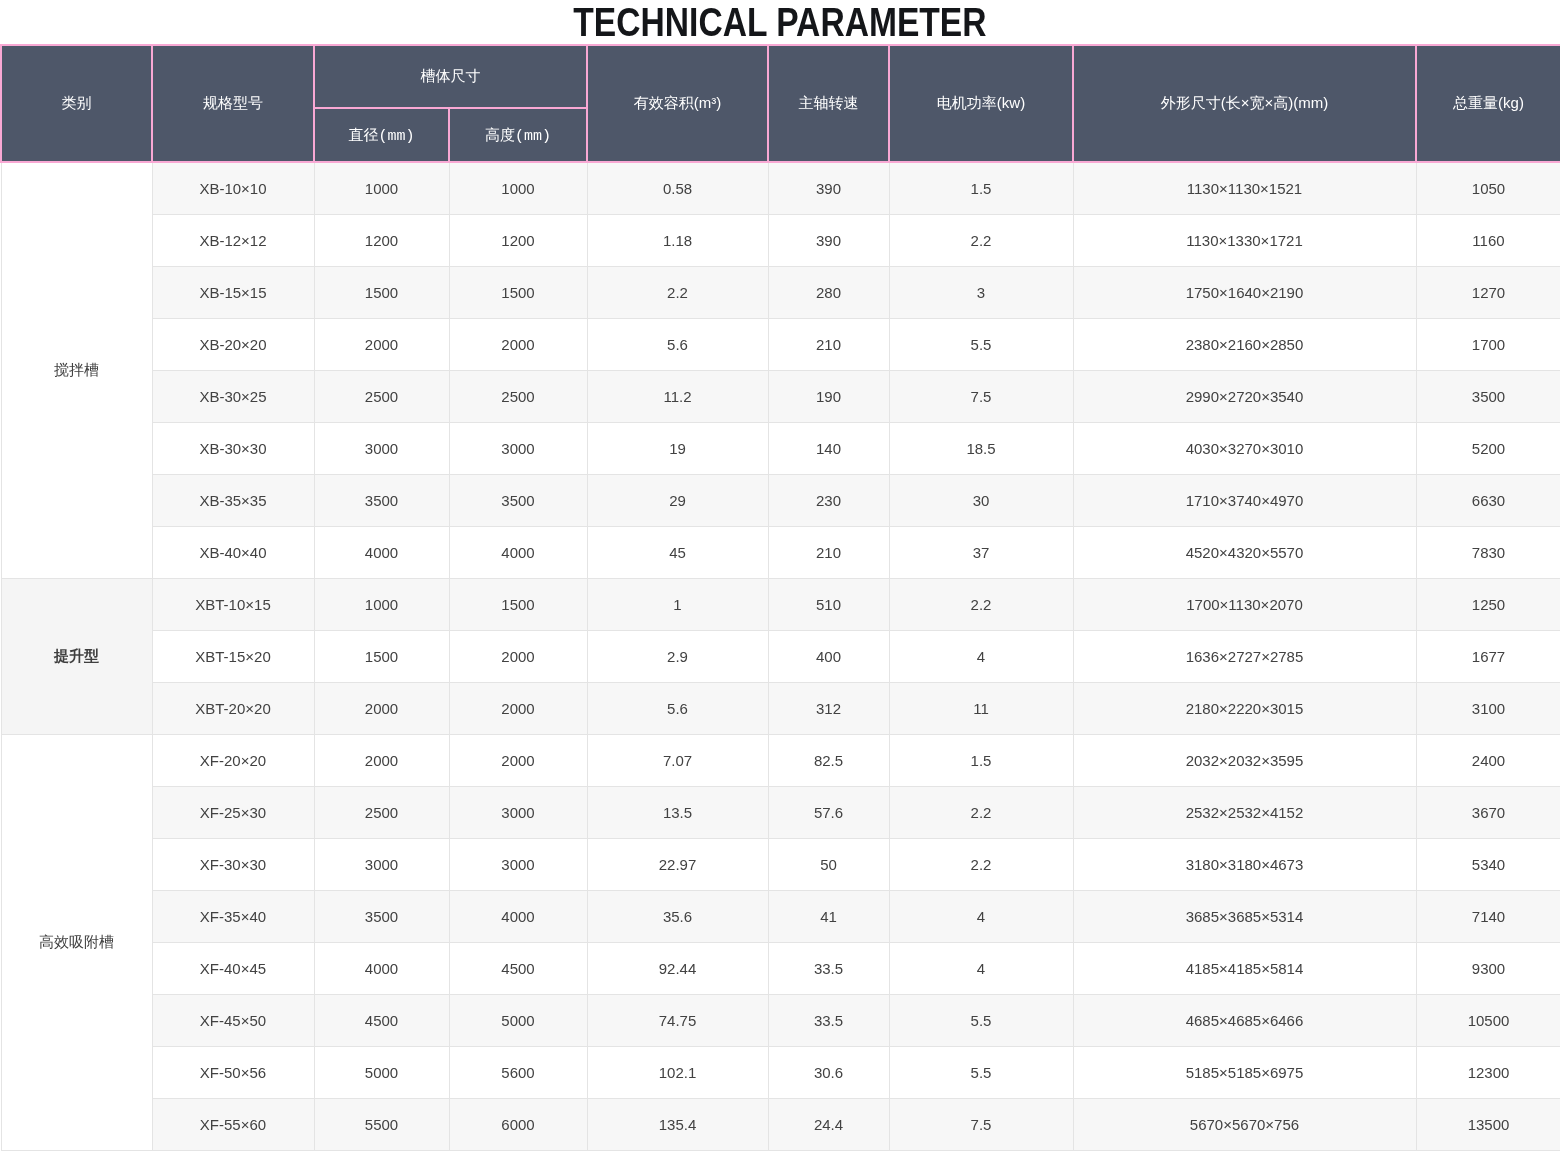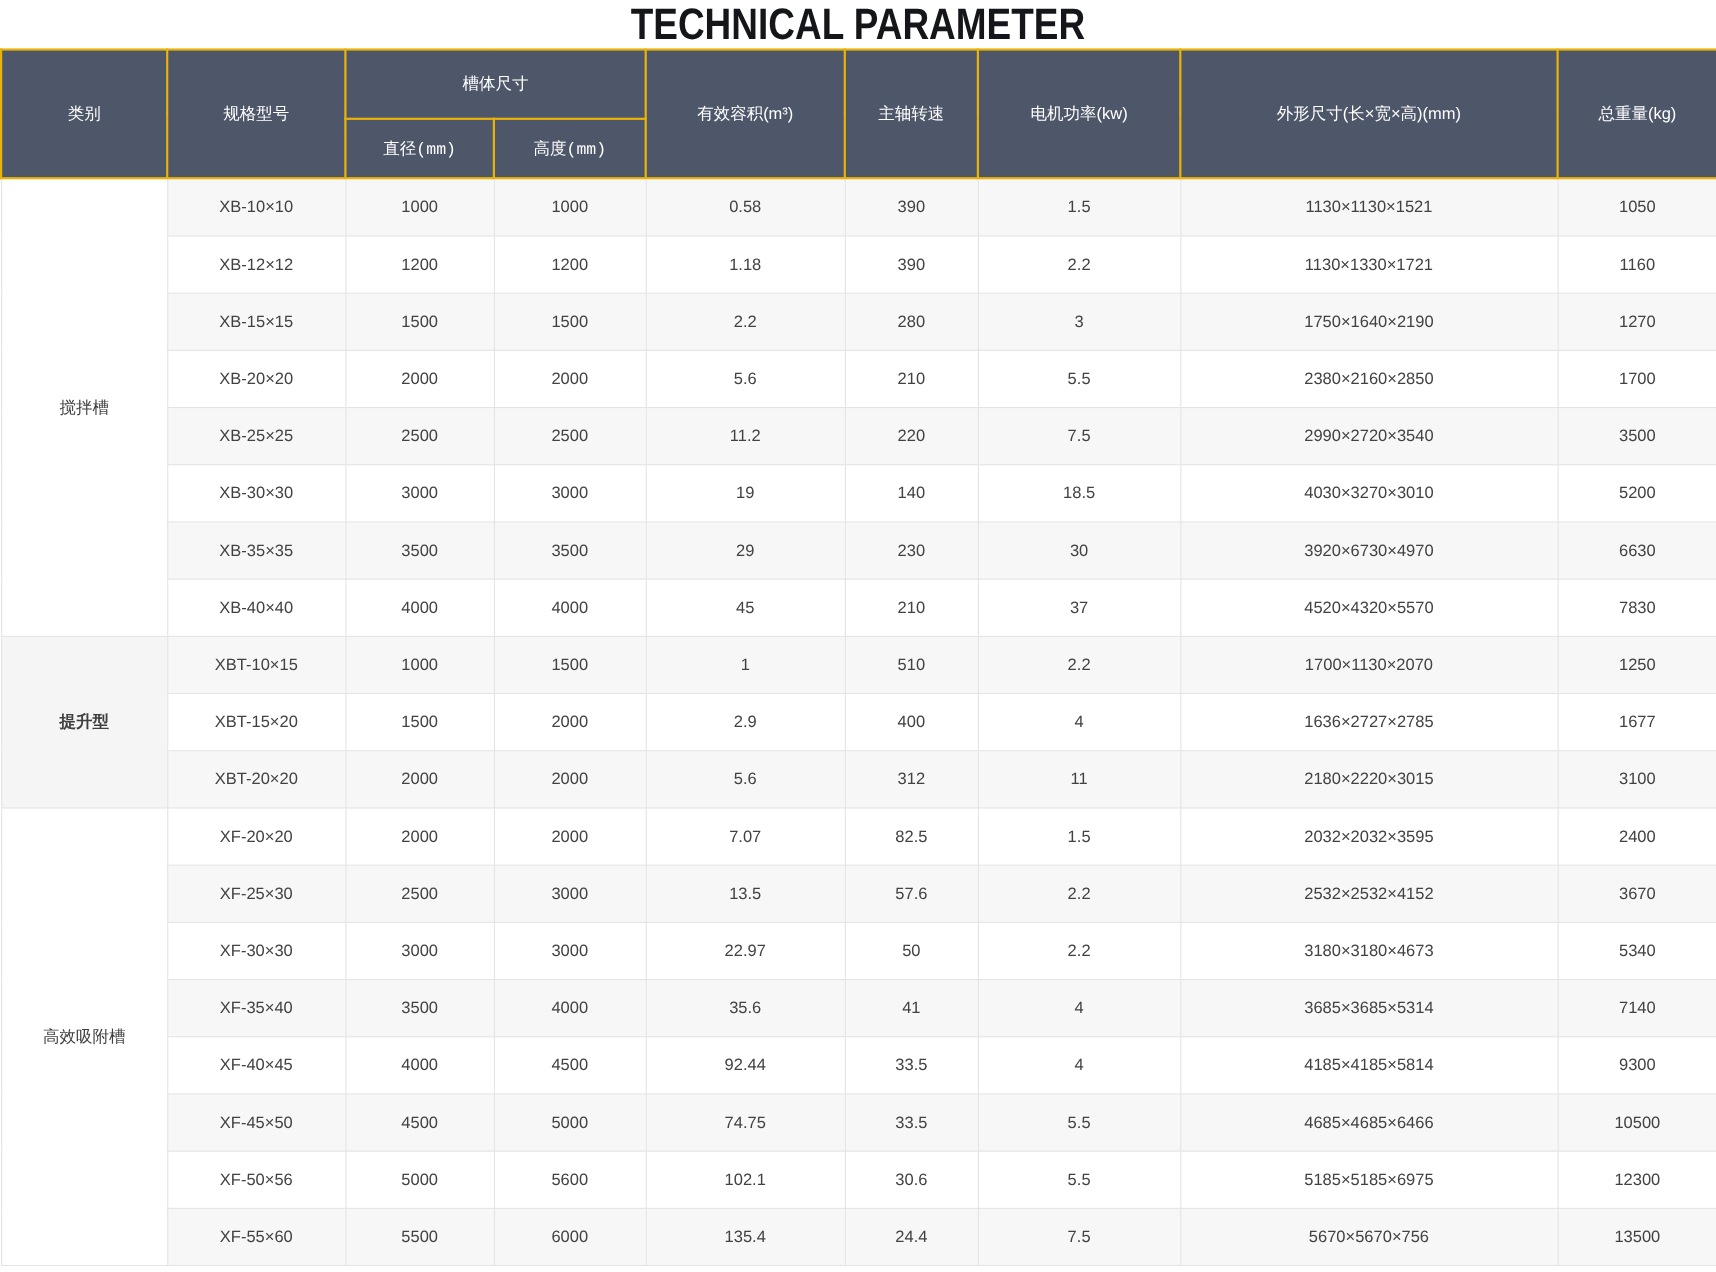--- a/index.html
+++ b/index.html
@@ -7,21 +7,21 @@
   .page{width:1560px;}
 
   .title-bar{height:44px;text-align:center;overflow:hidden;}
   .title-text{display:inline-block;font-size:40px;line-height:44px;font-weight:700;
     color:#141619;letter-spacing:0px;transform:scaleX(0.84);transform-origin:center;
     white-space:nowrap;}
 
   table.params{width:1560px;table-layout:fixed;border-collapse:collapse;}
 
   thead th{background:#4e5769;color:#ffffff;font-weight:400;font-size:15px;
-    border:2px solid #eab308;text-align:center;vertical-align:middle;}
+    border:2px solid #f9a8d4;text-align:center;vertical-align:middle;}
   thead tr.h1 th{height:59px;}
   thead tr.h2 th{height:50px;font-family:Liberation Mono, monospace;}
 
   tbody td{font-size:15px;color:#424242;text-align:center;vertical-align:middle;
     height:51px;border:1px solid #e4e4e4;background:#ffffff;padding:0;}
   tbody tr:nth-child(odd) td{background:#f7f7f7;}
   tbody td.cat{font-size:15px;color:#3f3f3f;}
   tbody td.cat-white{background:#ffffff !important;margin-top:21px;}
   tbody td.cat-gray{background:#f5f5f5 !important;font-weight:bold;}
 </style>
@@ -101,25 +101,25 @@
         <td>XB-20×20</td>
         <td>2000</td>
         <td>2000</td>
         <td>5.6</td>
         <td>210</td>
         <td>5.5</td>
         <td>2380×2160×2850</td>
         <td>1700</td>
       </tr>
       <tr>
-        <td>XB-25×25</td>
+        <td>XB-30×25</td>
         <td>2500</td>
         <td>2500</td>
         <td>11.2</td>
-        <td>220</td>
+        <td>190</td>
         <td>7.5</td>
         <td>2990×2720×3540</td>
         <td>3500</td>
       </tr>
       <tr>
         <td>XB-30×30</td>
         <td>3000</td>
         <td>3000</td>
         <td>19</td>
         <td>140</td>
@@ -127,21 +127,21 @@
         <td>4030×3270×3010</td>
         <td>5200</td>
       </tr>
       <tr>
         <td>XB-35×35</td>
         <td>3500</td>
         <td>3500</td>
         <td>29</td>
         <td>230</td>
         <td>30</td>
-        <td>3920×6730×4970</td>
+        <td>1710×3740×4970</td>
         <td>6630</td>
       </tr>
       <tr>
         <td>XB-40×40</td>
         <td>4000</td>
         <td>4000</td>
         <td>45</td>
         <td>210</td>
         <td>37</td>
         <td>4520×4320×5570</td>

